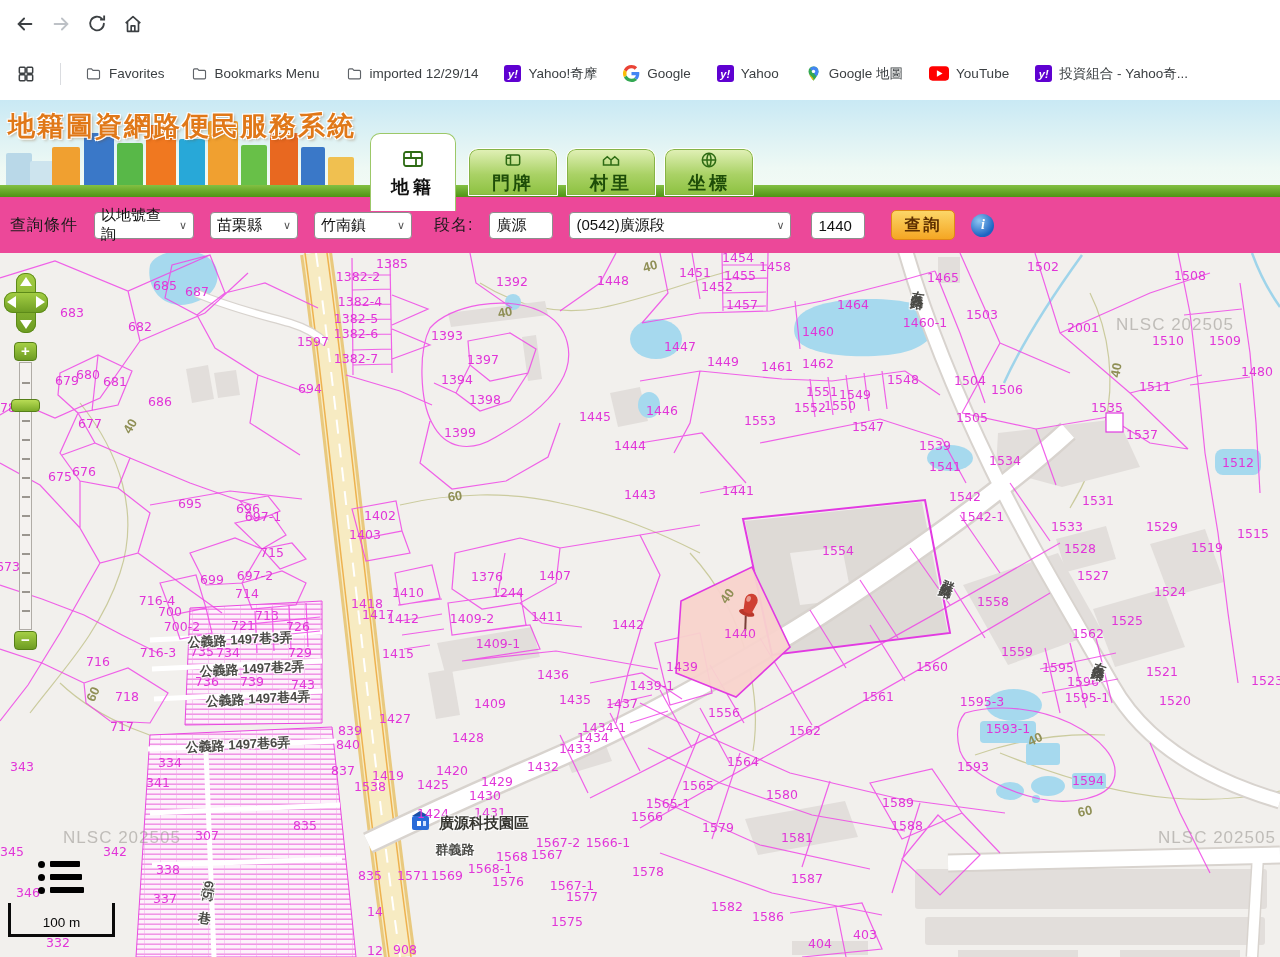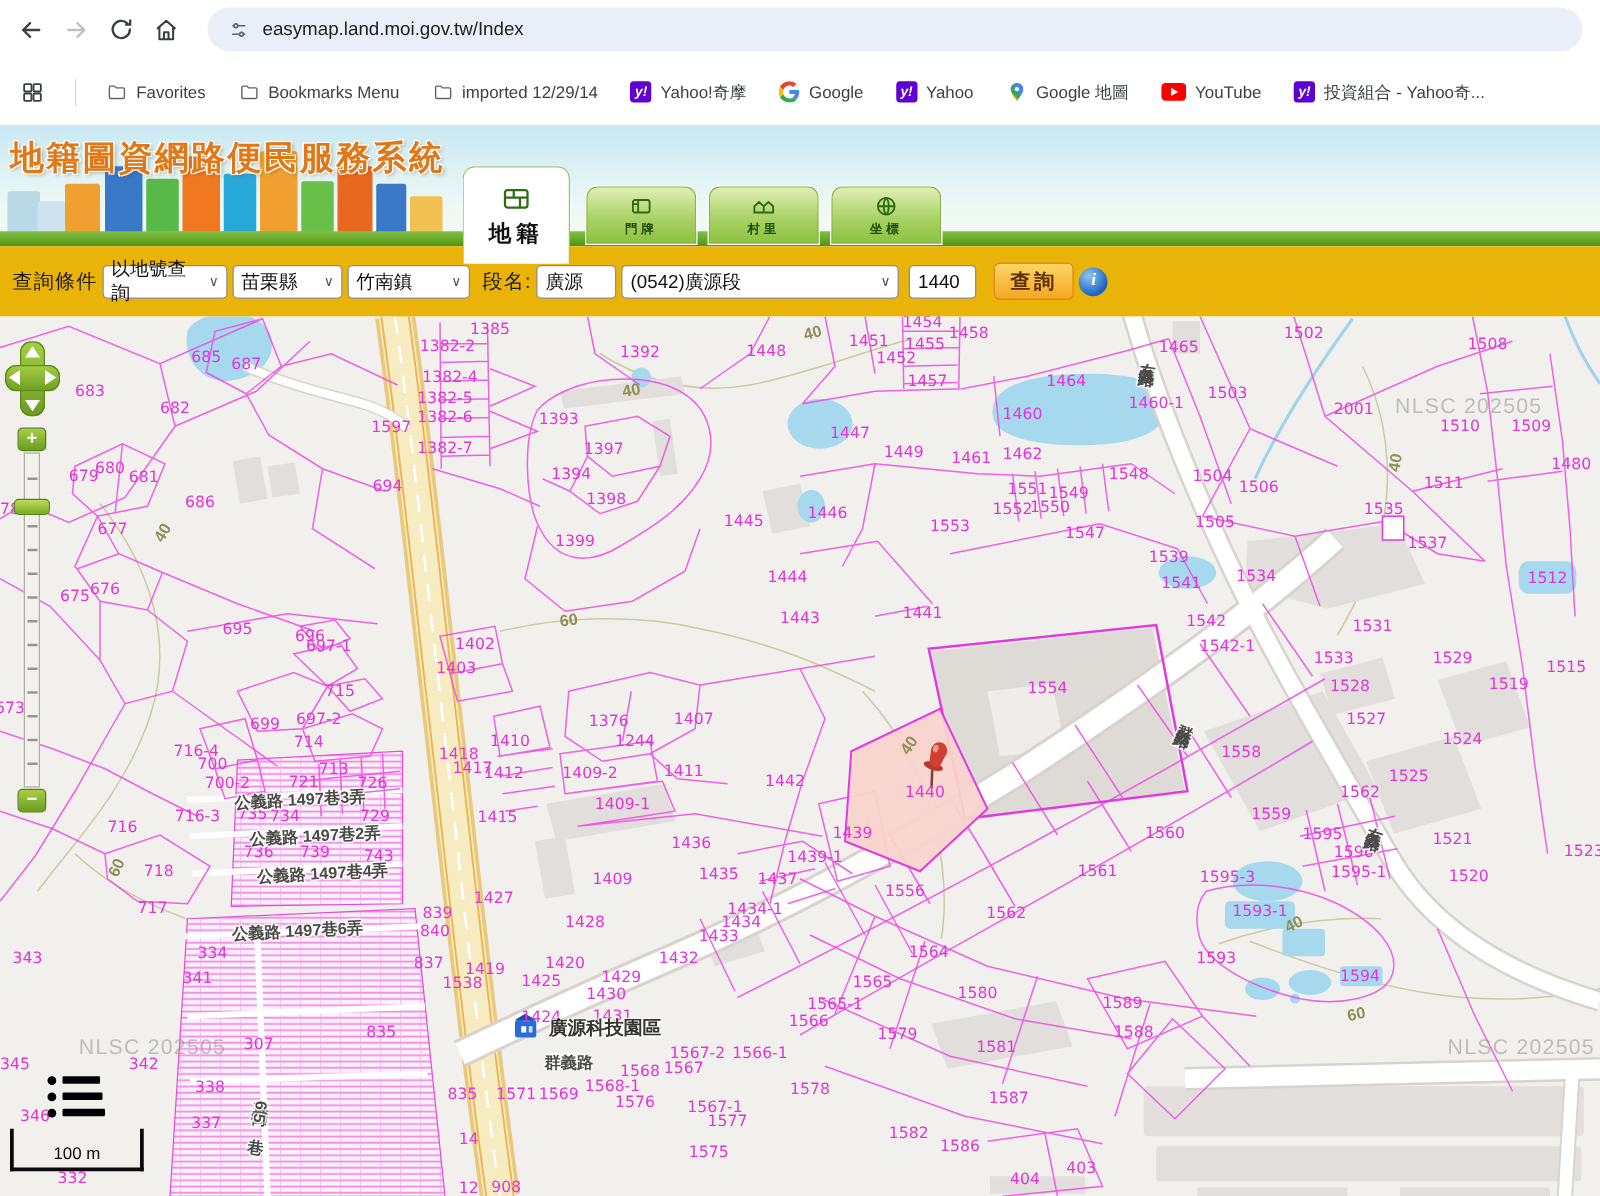--- a/index.html
+++ b/index.html
@@ -20,28 +20,28 @@
   .site-header{position:relative;height:97px;background:linear-gradient(#c9e9f4,#eef9f4 70%,#f4fbf6)}
   .greenbar{position:absolute;left:0;right:0;bottom:0;height:12px;background:linear-gradient(#83c043,#4e9414)}
   .hero{position:absolute;left:0;top:0;width:370px;height:100%;overflow:hidden}
   .bld{position:absolute;bottom:6px;border-radius:2px 2px 0 0}
   .grass{position:absolute;bottom:-10px;left:-20px;width:420px;height:22px;background:#7cc44c;border-radius:50% 50% 0 0}
   .logo-text{position:absolute;left:8px;top:8px;font-size:27px;font-weight:bold;color:#e07818;letter-spacing:2px;white-space:nowrap;z-index:3;
     text-shadow:-1px -1px 0 #fff,1px -1px 0 #fff,-1px 1px 0 #fff,1px 1px 0 #fff,2px 2px 3px rgba(120,60,0,.35)}
   .tab{position:absolute;width:90px;height:48px;bottom:1px;border-radius:10px 10px 0 0;cursor:pointer;
     background:linear-gradient(#e2f1b8,#aad266 55%,#8cc140);border:1px solid #fff;box-shadow:inset 0 0 0 1px #86b446;
     display:flex;flex-direction:column;align-items:center;justify-content:center;gap:1px;z-index:2}
-  .tab .tlabel{font-size:10px;font-weight:bold;color:#1e4d08;letter-spacing:3px}
+  .tab .tlabel{font-size:18px;font-weight:bold;color:#1e4d08;letter-spacing:3px}
   .tab.active{bottom:-14px;height:78px;width:86px;background:#fff;border:1px solid #9cc868;border-bottom:none;box-shadow:none;z-index:6;gap:4px}
   .tab.active .tlabel{font-size:18px;color:#111;letter-spacing:4px}
   .tabic{width:20px;height:20px;stroke:#2e6b14;fill:none;stroke-width:1.8}
   .tab.active .tabic{width:24px;height:24px}
 
   
-  .query-bar{height:56px;background:#eab308;display:flex;align-items:center;padding:0 10px;gap:4px;position:relative;z-index:4}
+  .query-bar{height:56px;background:#ec4899;display:flex;align-items:center;padding:0 10px;gap:16px;position:relative;z-index:4}
   .q-label{font-size:16px;color:#1a1a1a;letter-spacing:1px}
   .q-sel{height:27px;border:1px solid #8d8d8d;border-radius:4px;background:#fff;display:flex;align-items:center;justify-content:space-between;padding:0 6px;font-size:15px;color:#111;cursor:pointer}
   .q-sel .chev{color:#555;font-size:11px;margin-left:6px}
   .q-inp{height:27px;border:1px solid #8d8d8d;border-radius:4px;font-size:15px;padding:0 6px;color:#111;font-family:"Liberation Sans",sans-serif}
   .q-btn{height:30px;padding:0 12px;border:1px solid #e08818;border-radius:5px;background:linear-gradient(#fcd668,#f5a623);font-size:16px;font-weight:bold;color:#5c2e00;letter-spacing:3px;cursor:pointer}
   .info-dot{width:23px;height:23px;border-radius:50%;background:radial-gradient(circle at 35% 30%,#8ec6f2,#1c64c2 70%);color:#fff;font-weight:bold;font-size:14px;display:flex;align-items:center;justify-content:center;font-family:"Liberation Serif",serif;font-style:italic;cursor:pointer}
 
   
   .map-wrap{position:relative;width:1280px;height:704px;background:#f2f0ed;overflow:hidden}
   .map-wrap svg.basemap{position:absolute;inset:0}
@@ -80,29 +80,20 @@
   <svg class="navic" viewBox="0 0 24 24">
       <path d="M5 12h13M13 6l6 6-6 6" stroke="#bdc1c6" stroke-width="2" fill="none" stroke-linecap="round"></path>
     </svg>
   <svg class="navic" viewBox="0 0 24 24">
       <path d="M19.5 11.5a7.5 7.5 0 1 1-2.2-5.3" stroke="#3c4043" stroke-width="2" fill="none" stroke-linecap="round"></path>
       <path d="M19.8 2.8v4.4h-4.4" fill="none" stroke="#3c4043" stroke-width="2"></path>
     </svg>
   <svg class="navic" viewBox="0 0 24 24">
       <path d="M4 11l8-7 8 7M6 9.5V20h12V9.5M10 20v-6h4v6" stroke="#3c4043" stroke-width="1.8" fill="none" stroke-linejoin="round"></path>
     </svg>
-  <div class="url-pill">
-    <svg width="18" height="18" viewBox="0 0 24 24">
-        <circle cx="9" cy="7.5" r="2" fill="none" stroke="#5f6368" stroke-width="1.7"></circle>
-        <path d="M11 7.5h8M5 7.5h2" stroke="#5f6368" stroke-width="1.7"></path>
-        <circle cx="15" cy="16.5" r="2" fill="none" stroke="#5f6368" stroke-width="1.7"></circle>
-        <path d="M5 16.5h8M17 16.5h2" stroke="#5f6368" stroke-width="1.7"></path>
-      </svg>
-    <span class="url-text">easymap.land.moi.gov.tw/Index</span>
-  </div>
 </div>
 
 <div class="bm-bar">
   <svg width="20" height="20" viewBox="0 0 24 24">
       <rect x="4" y="4" width="7" height="7" rx="1" fill="none" stroke="#3c4043" stroke-width="1.8"></rect>
       <rect x="13" y="4" width="7" height="7" rx="1" fill="none" stroke="#3c4043" stroke-width="1.8"></rect>
       <rect x="4" y="13" width="7" height="7" rx="1" fill="none" stroke="#3c4043" stroke-width="1.8"></rect>
       <rect x="13" y="13" width="7" height="7" rx="1" fill="none" stroke="#3c4043" stroke-width="1.8"></rect>
     </svg>
   <div class="bm-sep"></div>
@@ -398,21 +389,21 @@
       <span class="lbl parcel" style="left: 356px; top: 105px;">1382-7</span>
       <span class="lbl parcel" style="left: 313px; top: 88px;">1597</span>
       <span class="lbl parcel" style="left: 447px; top: 82px;">1393</span>
       <span class="lbl parcel" style="left: 483px; top: 106px;">1397</span>
       <span class="lbl parcel" style="left: 457px; top: 126px;">1394</span>
       <span class="lbl parcel" style="left: 485px; top: 146px;">1398</span>
       <span class="lbl parcel" style="left: 460px; top: 179px;">1399</span>
       <span class="lbl parcel" style="left: 512px; top: 28px;">1392</span>
       <span class="lbl parcel" style="left: 613px; top: 27px;">1448</span>
       <span class="lbl parcel" style="left: 595px; top: 163px;">1445</span>
-      <span class="lbl parcel" style="left: 630px; top: 192px; margin-top: 16px;">1444</span>
+      <span class="lbl parcel" style="left: 630px; top: 192px;">1444</span>
       <span class="lbl parcel" style="left: 640px; top: 241px;">1443</span>
       <span class="lbl parcel" style="left: 662px; top: 157px;">1446</span>
       <span class="lbl parcel" style="left: 695px; top: 19px;">1451</span>
       <span class="lbl parcel" style="left: 717px; top: 33px;">1452</span>
       <span class="lbl parcel" style="left: 738px; top: 4px;">1454</span>
       <span class="lbl parcel" style="left: 740px; top: 22px;">1455</span>
       <span class="lbl parcel" style="left: 742px; top: 51px;">1457</span>
       <span class="lbl parcel" style="left: 775px; top: 13px;">1458</span>
       <span class="lbl parcel" style="left: 853px; top: 51px;">1464</span>
       <span class="lbl parcel" style="left: 818px; top: 78px;">1460</span>

